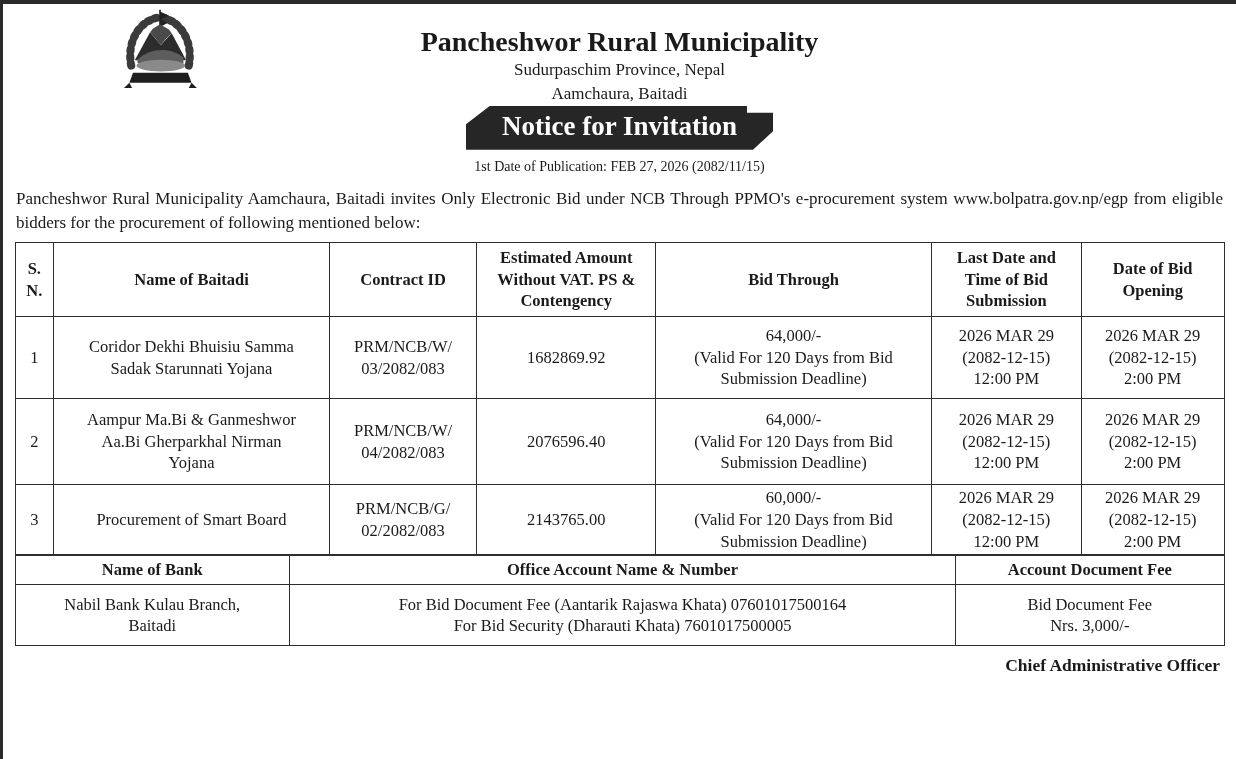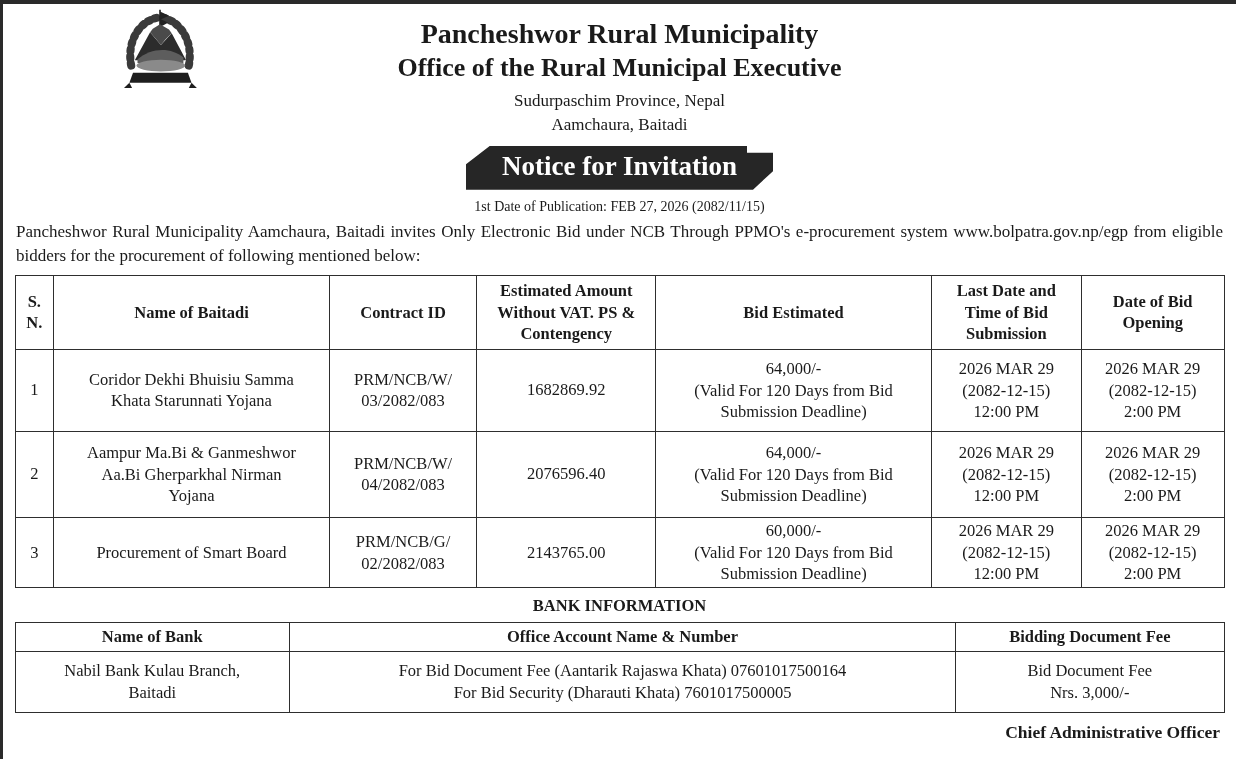--- a/index.html
+++ b/index.html
@@ -2,36 +2,36 @@
 <html><head>
 <meta charset="utf-8">
 <style>
   html,body { margin:0; padding:0; background:#ffffff; }
   .page {
     width:1236px; height:759px; box-sizing:border-box; position:relative;
     background:#ffffff; overflow:hidden; color:#1a1a1a;
     border-top:4px solid #2a2a2a; border-left:3px solid #2a2a2a;
     font-family:"Liberation Serif","DejaVu Serif",serif;
   }
-  .header { position:relative; text-align:center; padding-top:12px; }
+  .header { position:relative; text-align:center; padding-top:20px; }
   .emblem { position:absolute; left:110px; top:4px; width:94px; height:90px; }
   .org-name { font-size:28px; font-weight:bold; margin:2px 0 0; line-height:1.15; }
   .office-name { font-size:26px; font-weight:bold; margin:3px 0 6px; line-height:1.15; }
   .addr { font-size:17px; line-height:1.4; }
 
-  .banner-row { text-align:center; margin-top:9px; }
+  .banner-row { text-align:center; }
   .banner {
     display:inline-block; position:relative;
     background:#262626; color:#ffffff; font-weight:bold; font-size:27px;
     padding:5px 36px 8px;
     clip-path:polygon(24px 0, calc(100% - 26px) 0, calc(100% - 26px) 7px, 100% 7px,
                       100% 58%, calc(100% - 20px) 100%, 0 100%, 0 42%);
   }
   .pubdate { text-align:center; font-size:14px; margin-top:9px; }
-  .intro { font-size:17px; text-align:justify; margin:5px 13px 7px; line-height:1.42; }
+  .intro { font-size:17px; text-align:justify; margin:12px 13px 7px; line-height:1.42; }
 
   table { border-collapse:collapse; width:1210px; margin:0 auto; table-layout:fixed; }
   th, td {
     border:1.6px solid #2e2e2e; text-align:center; vertical-align:middle;
     font-size:16.5px; padding:2px 5px; overflow:hidden;
   }
   th { font-weight:bold; }
   .ml { white-space:pre-line; line-height:1.32; }
 
   .bids thead tr { height:74px; }
@@ -61,21 +61,20 @@
         <path d="M22,58 L39,27 L51,41 L63,28 L79,58 Z" fill="#2c2c2c"></path>
         <path d="M39,27 L45,34 L51,41 L56,35 L63,28 L60,24 L50,18 L42,23 Z" fill="#4a4a4a"></path>
         <path d="M25,57 C40,44 62,43 76,55 L76,61 L25,61 Z" fill="#5d5d5d"></path>
         <ellipse cx="51" cy="64" rx="27" ry="6.5" fill="#8a8a8a"></ellipse>
         <path d="M20,72 L81,72 L85,83 L16,83 Z" fill="#1e1e1e"></path>
         <path d="M16,83 l-6,6 9,0 z" fill="#1e1e1e"></path>
         <path d="M85,83 l6,6 -9,0 z" fill="#1e1e1e"></path>
       </svg>
     </div>
     <div class="org-name">Pancheshwor Rural Municipality</div>
-    <div class="office-name">Office of the Rural Municipal Executive</div>
     <div class="addr">Sudurpaschim Province, Nepal</div>
     <div class="addr">Aamchaura, Baitadi</div>
   </div>
 
   <div class="banner-row">
     <div class="banner">
       <span>Notice for Invitation</span>
     </div>
   </div>
 
@@ -95,33 +94,33 @@
     </colgroup>
     <thead>
       <tr>
         <th class="ml">S.
 N.</th>
         <th class="ml">Name of Baitadi</th>
         <th class="ml">Contract ID</th>
         <th class="ml">Estimated Amount
 Without VAT. PS &amp;
 Contengency</th>
-        <th class="ml">Bid Estimated</th>
+        <th class="ml">Bid Through</th>
         <th class="ml">Last Date and
 Time of Bid
 Submission</th>
         <th class="ml">Date of Bid
 Opening</th>
       </tr>
     </thead>
     <tbody>
       <tr class="row-1">
         <td>1</td>
         <td class="ml">Coridor Dekhi Bhuisiu Samma
-Khata Starunnati Yojana</td>
+Sadak Starunnati Yojana</td>
         <td class="ml">PRM/NCB/W/
 03/2082/083</td>
         <td>1682869.92</td>
         <td class="ml">64,000/-
 (Valid For 120 Days from Bid
 Submission Deadline)</td>
         <td class="ml">2026 MAR 29
 (2082-12-15)
 12:00 PM</td>
         <td class="ml">2026 MAR 29
@@ -158,33 +157,32 @@
         <td class="ml">2026 MAR 29
 (2082-12-15)
 12:00 PM</td>
         <td class="ml">2026 MAR 29
 (2082-12-15)
 2:00 PM</td>
       </tr>
     </tbody>
   </table>
 
-  <div class="bank-title">BANK INFORMATION</div>
 
   <table class="bank">
     <colgroup>
       <col style="width:22.7%">
         <col style="width:55.1%">
         <col style="width:22.2%">
     </colgroup>
     <thead>
       <tr>
         <th>Name of Bank</th>
         <th>Office Account Name &amp; Number</th>
-        <th>Bidding Document Fee</th>
+        <th>Account Document Fee</th>
       </tr>
     </thead>
     <tbody>
       <tr>
         <td class="ml">Nabil Bank Kulau Branch,
 Baitadi</td>
         <td class="ml">For Bid Document Fee (Aantarik Rajaswa Khata) 07601017500164
 For Bid Security (Dharauti Khata) 7601017500005</td>
         <td class="ml">Bid Document Fee
 Nrs. 3,000/-</td>

